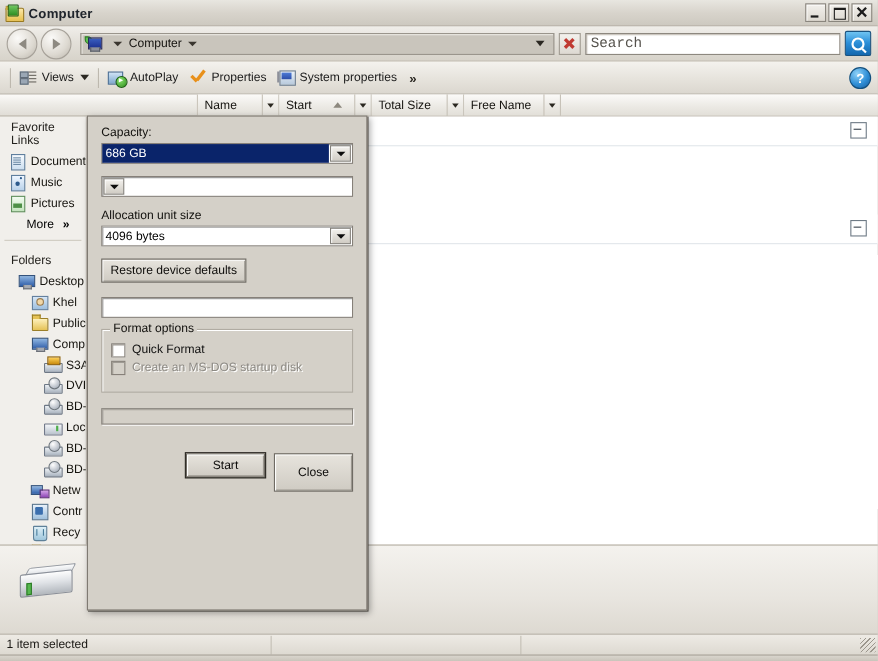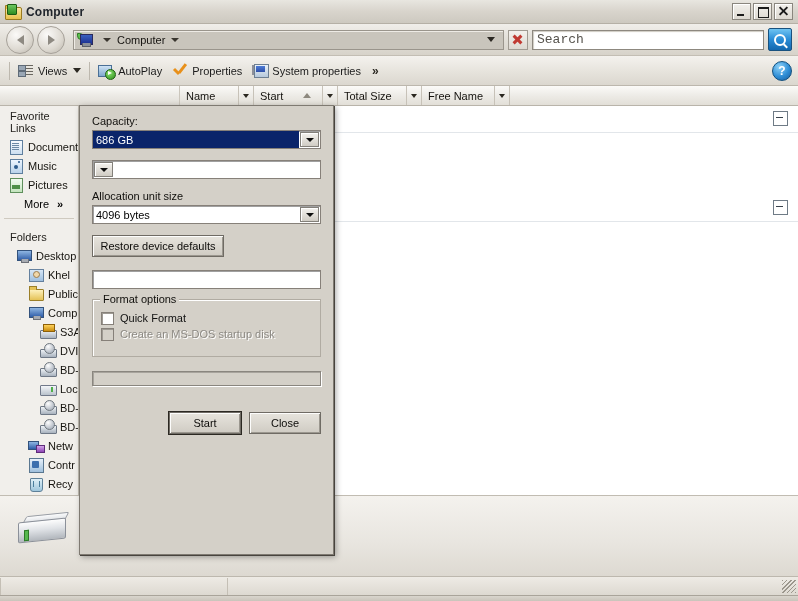--- a/index.html
+++ b/index.html
@@ -473,21 +473,21 @@
   .chkbox.dis { background:#d4d0c8; }
   .progress {
     height:13px; background:#d4d0c8;
     border:1px solid #8a867f; box-shadow: inset 1px 1px 0 #a8a49d, 1px 1px 0 #fff;
     margin:14px 0 0 0;
   }
   .dlg-btnrow {
     display:flex; justify-content:flex-end; gap:8px; margin-top:26px;
   }
   .btn-start { width:72px;height:22px; box-shadow: inset 1px 1px 0 #fdfdfc, inset -1px -1px 0 #9b978f, 0 0 0 1px #2b2822; }
-  .btn-close { width:72px;height:22px; }
+  .btn-close { width:72px;height:35px; }
 </style>
 </head>
 <body>
 
 <div id="app">
 
   <div class="titlebar">
     <div class="tb-icon">
       <div class="folder-glyph"></div>
         <div class="pc-badge"></div>
@@ -731,20 +731,21 @@
 
   <div class="details">
     <div class="det-drv">
       <div class="top"></div>
         <div class="body"></div>
         <div class="led"></div>
     </div>
   </div>
 
   <div class="statusbar">
+    <div class="sb-cell" style="width:240px">1 item selected</div>
     <div class="sb-sep"></div>
     <div class="sb-cell" style="width:220px"></div>
     <div class="sb-sep"></div>
     <div class="sb-cell sb-fill"></div>
     <div class="grip"></div>
   </div>
   <div class="osstrip"></div>
 
   <div class="dialog">
     <div class="dlg-body">

